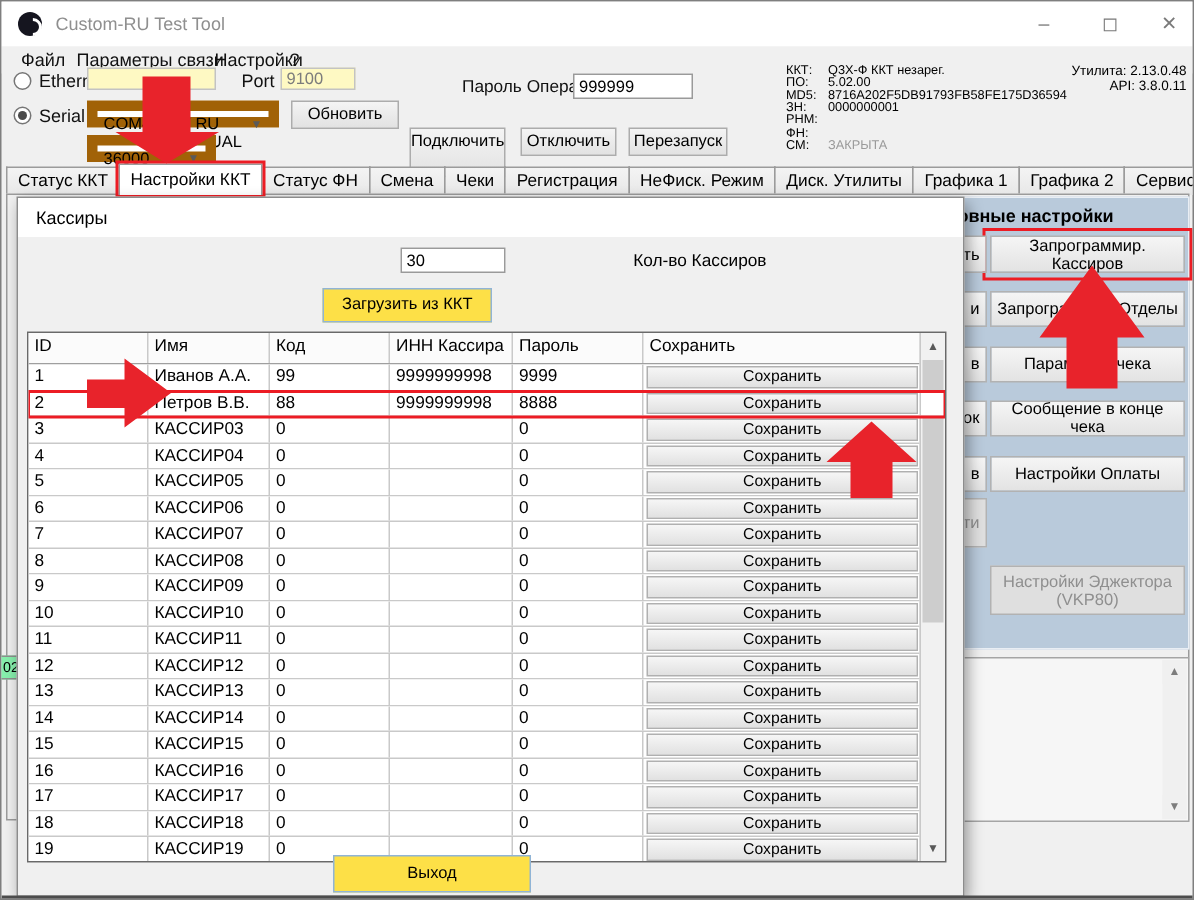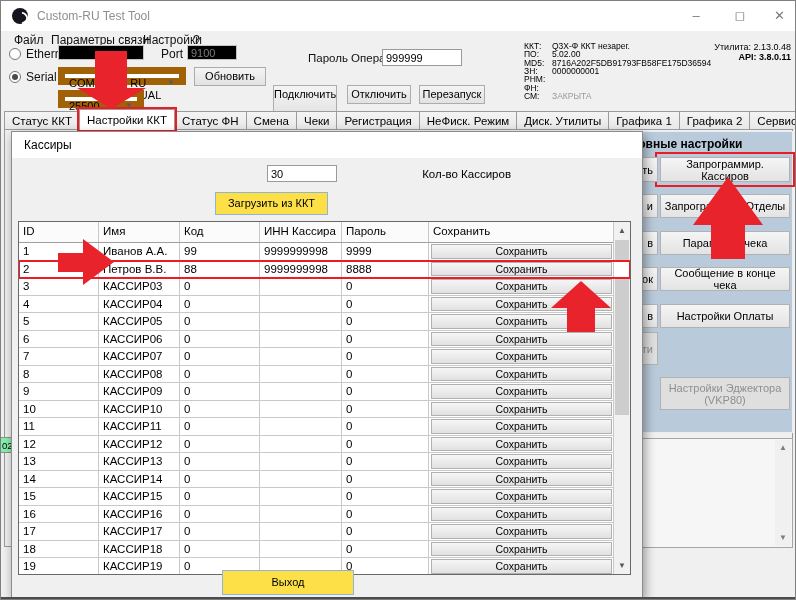--- a/index.html
+++ b/index.html
@@ -23,21 +23,21 @@
   .menubar { left:0; top:30px; width:100%; height:18px; background:#f0f0f0; }
   .menu-item { position:absolute; top:2px; font-size:12px; color:#111; }
 
   
   .radio { width:12px; height:12px; border-radius:50%; border:1px solid #767676; background:#fff; }
   .radio.checked::after { content:""; position:absolute; left:2px; top:2px; width:6px; height:6px;
     border-radius:50%; background:#4b4b4b; }
   .lbl { font-size:12px; color:#111; }
   .textbox { background:#fff; border:1px solid #9a9a9a; font-size:11px; padding:0 3px;
     font-family:"Liberation Sans",sans-serif; }
-  .textbox:disabled, .textbox.disabled { background:#000000; color:#7c7c7c; border-color:#c3c3c3; }
+  .textbox:disabled, .textbox.disabled { background:#fef9c3; color:#7c7c7c; border-color:#c3c3c3; }
   .combo { background:#fff; border:7px solid #a16207; font-size:11px; }
   .combo .arrow { position:absolute; right:4px; top:4px; color:#5a5a5a; font-size:8px; }
   .btn { background:linear-gradient(#f4f4f4,#e2e2e2); border:1px solid #acacac;
     font-size:11px; text-align:center; color:#000; }
   .btn.blue-border { border:1px solid #90b4d6; background:#fde047; }
 
   
   .info-line { position:absolute; white-space:nowrap; font-size:8.5px; line-height:8px; }
   .info-label { position:absolute; left:0; color:#000; }
   .info-value { position:absolute; left:28px; color:#000; }
@@ -130,21 +130,21 @@
 
   <div class="abs radio checked" style="left:8px;top:70px;"></div>
   <div class="abs lbl" style="left:25px;top:69px;">Serial</div>
   <div class="abs combo" style="left:57px;top:66px;width:128px;height:18px;">
     <span style="position:absolute;left:4px;top:3px;">COM4</span>
     <span style="position:absolute;left:50px;top:3px;">xF RU VIRTUAL</span>
     <span class="arrow">▼</span>
   </div>
   <div class="abs btn" style="left:193px;top:66px;width:72px;height:19px;line-height:17px;">Обновить</div>
   <div class="abs combo" style="left:57px;top:89px;width:86px;height:18px;">
-    <span style="position:absolute;left:4px;top:3px;">25500</span>
+    <span style="position:absolute;left:4px;top:3px;">36000</span>
     <span class="arrow">▼</span>
   </div>
 
   <div class="abs lbl" style="left:307px;top:51px;font-size:11.5px;">Пароль Оператора</div>
   <input class="abs textbox" style="left: 381px; top: 48px; width: 80px; height: 17px;" value="999999">
 
   <div class="abs btn" style="left:272px;top:84px;width:64px;height:33px;line-height:17px;">Подключить</div>
   <div class="abs btn" style="left:346px;top:84px;width:64px;height:19px;line-height:17px;">Отключить</div>
   <div class="abs btn" style="left:418px;top:84px;width:66px;height:19px;line-height:17px;">Перезапуск</div>
 
@@ -172,21 +172,21 @@
       <div class="info-line" style="top: 41.5px;">
         <div class="info-label">ФН:</div>
         <div class="info-value"></div>
       </div>
       <div class="info-line" style="top: 49.8px;">
         <div class="info-label">СМ:</div>
         <div class="info-value muted">ЗАКРЫТА</div>
       </div>
     </div>
   <div class="abs ver" style="left:640px;top:41px;">Утилита: 2.13.0.48</div>
-  <div class="abs ver" style="left:640px;top:51px;font-weight:bold;">API: 3.8.0.11</div>
+  <div class="abs ver" style="left:640px;top:51px;">API: 3.8.0.11</div>
 
   <div class="abs tabbar">
       <div class="tab">Статус ККТ</div>
       <div class="tab selected red-box">Настройки ККТ</div>
       <div class="tab">Статус ФН</div>
       <div class="tab">Смена</div>
       <div class="tab">Чеки</div>
       <div class="tab">Регистрация</div>
       <div class="tab">НеФиск. Режим</div>
       <div class="tab">Диск. Утилиты</div>

